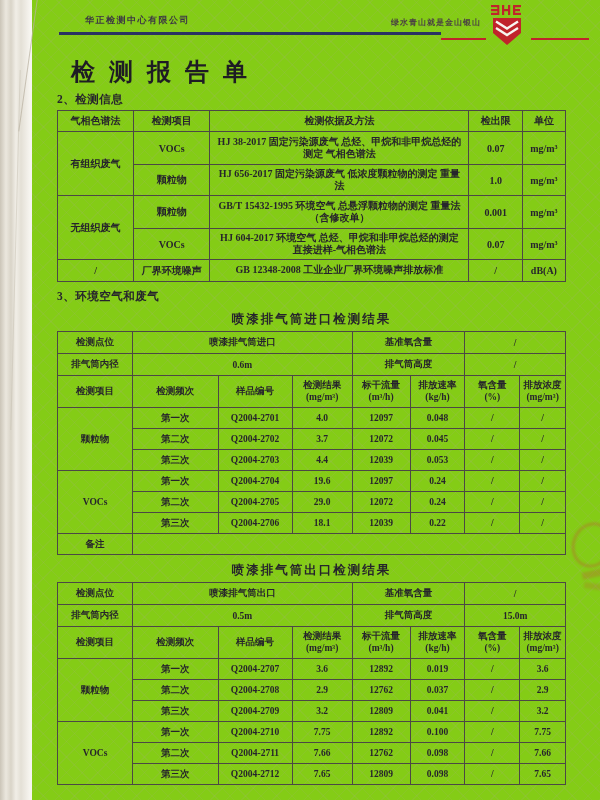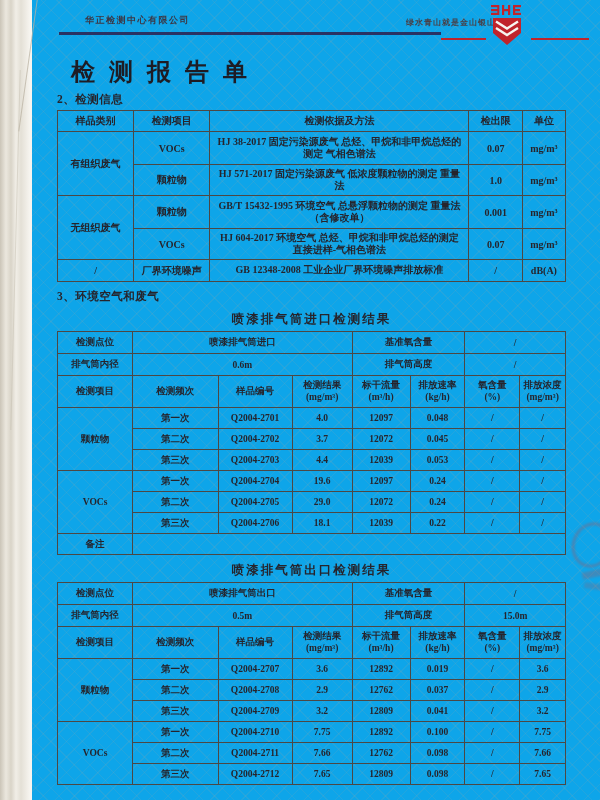--- a/index.html
+++ b/index.html
@@ -1,32 +1,32 @@
 <!DOCTYPE html>
 <html><head>
 <meta charset="utf-8">
 <style>
   html,body{margin:0;padding:0;background:#dcdcdc;}
-  .page{position:relative;width:600px;height:800px;background:#0ea5e9;overflow:hidden;
+  .page{position:relative;width:600px;height:800px;background:#84cc16;overflow:hidden;
         font-family:"Liberation Serif","DejaVu Serif",serif;color:#26242c;}
   .watermark{position:absolute;inset:0;pointer-events:none;
     background-image:
       repeating-linear-gradient(45deg, rgba(172,166,152,.13) 0 1px, transparent 1px 11px),
       repeating-linear-gradient(-45deg, rgba(172,166,152,.13) 0 1px, transparent 1px 11px);}
   .left-edge{position:absolute;left:0;top:0;bottom:0;width:32px;
     background:linear-gradient(90deg,#cbc5b8 0px,#ebe7de 6px,#d9d4c8 11px,#f1eee7 16px,#e4e0d6 21px,#f7f5f0 30px);}
   .fold1{position:absolute;left:28px;top:-8px;width:1px;height:140px;background:#b9b2a2;opacity:.75;transform:rotate(8deg);}
   .fold2{position:absolute;left:15px;top:70px;width:1px;height:360px;background:#c6c0b2;opacity:.5;transform:rotate(1.5deg);}
 
   .content{position:absolute;left:57px;top:8px;width:509px;}
 
   
   .letterhead{position:relative;height:42px;}
   .company{position:absolute;left:28px;top:6px;font-size:9px;font-weight:bold;letter-spacing:1.5px;color:#3c3744;}
-  .slogan{position:absolute;left:349px;top:9px;font-size:8px;font-weight:bold;letter-spacing:1px;color:#4a3e44;}
+  .slogan{position:absolute;left:334px;top:9px;font-size:8px;font-weight:bold;letter-spacing:1px;color:#4a3e44;}
   .navy-rule{position:absolute;left:2px;top:24px;width:382px;height:3px;background:#2a3263;}
   .red-rule{position:absolute;top:30px;height:2px;background:#c0242b;}
   .red-rule.l{left:384px;width:45px;}
   .red-rule.r{left:474px;width:58px;}
   .logo{position:absolute;left:428px;top:-4px;}
 
   .title{margin:6px 0 4px;text-align:left;font-size:24px;font-weight:bold;
          letter-spacing:14px;text-indent:14px;color:#1e1c24;}
   .report-no{font-size:11px;font-weight:bold;margin:0 0 2px 0;letter-spacing:.5px;}
   .sec{font-size:11.5px;font-weight:bold;margin:2px 0 3px 0;letter-spacing:.5px;}
@@ -109,36 +109,36 @@
     <table class="info-table">
       <colgroup>
           <col style="width:15%">
           <col style="width:15%">
           <col style="width:51%">
           <col style="width:10.5%">
           <col style="width:8.5%">
         </colgroup>
       <tbody>
           <tr class="h1">
-        <th>样品类别</th>
+        <th>气相色谱法</th>
         <th>检测项目</th>
         <th>检测依据及方法</th>
         <th>检出限</th>
         <th>单位</th>
       </tr>
       <tr class="r2">
         <td rowspan="2">有组织废气</td>
         <td>VOCs</td>
         <td class="method">HJ 38-2017 固定污染源废气 总烃、甲烷和非甲烷总烃的测定 气相色谱法</td>
         <td>0.07</td>
         <td>mg/m³</td>
       </tr>
       <tr class="r3">
         <td>颗粒物</td>
-        <td class="method">HJ 571-2017 固定污染源废气 低浓度颗粒物的测定 重量法</td>
+        <td class="method">HJ 656-2017 固定污染源废气 低浓度颗粒物的测定 重量法</td>
         <td>1.0</td>
         <td>mg/m³</td>
       </tr>
       <tr class="r2">
         <td rowspan="2">无组织废气</td>
         <td>颗粒物</td>
         <td class="method">GB/T 15432-1995 环境空气 总悬浮颗粒物的测定 重量法（含修改单）</td>
         <td>0.001</td>
         <td>mg/m³</td>
       </tr>

